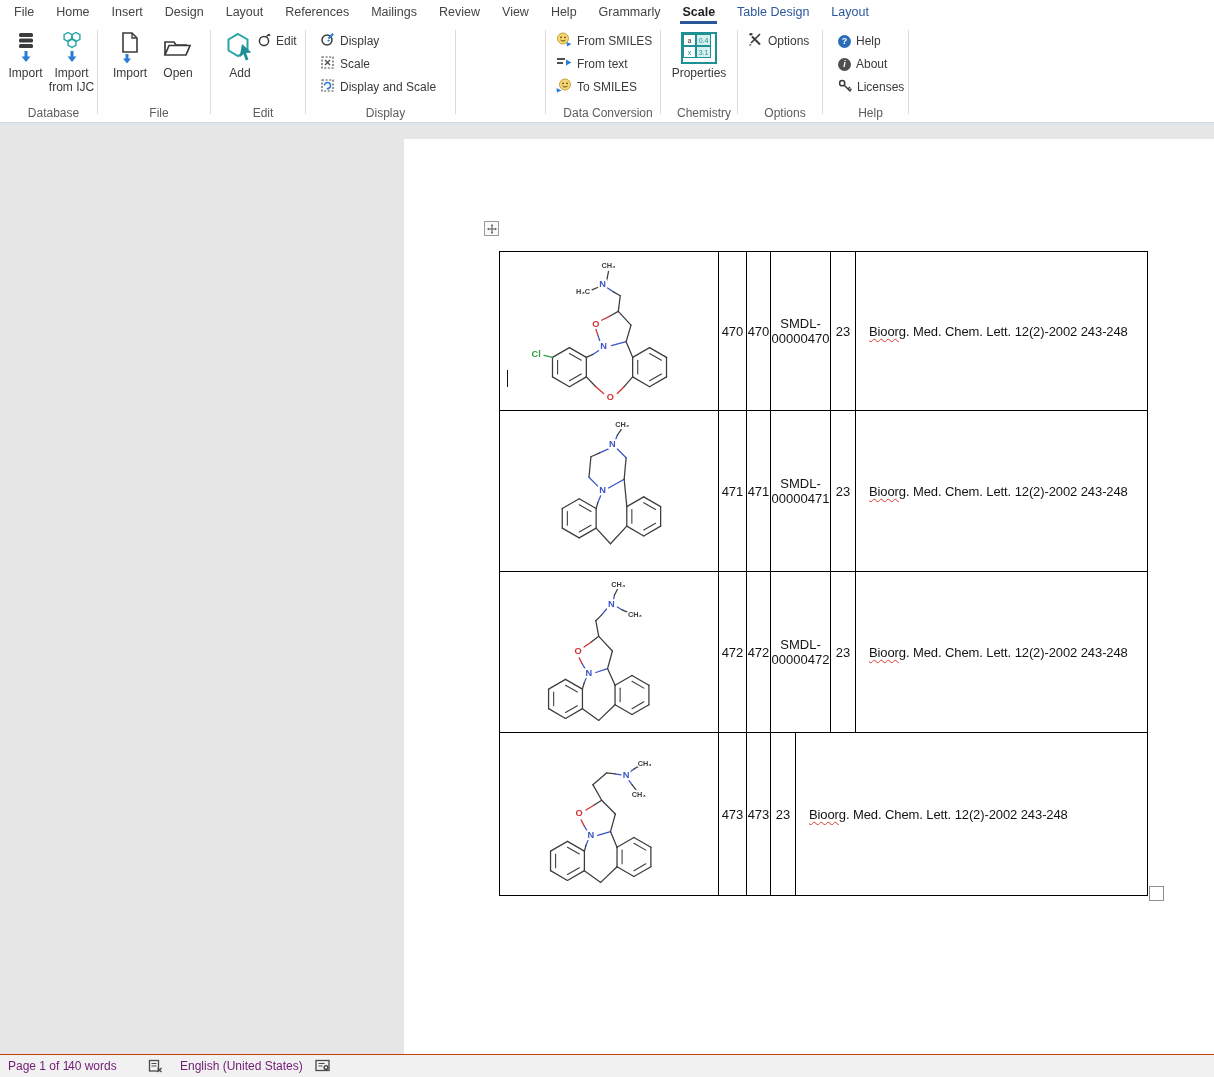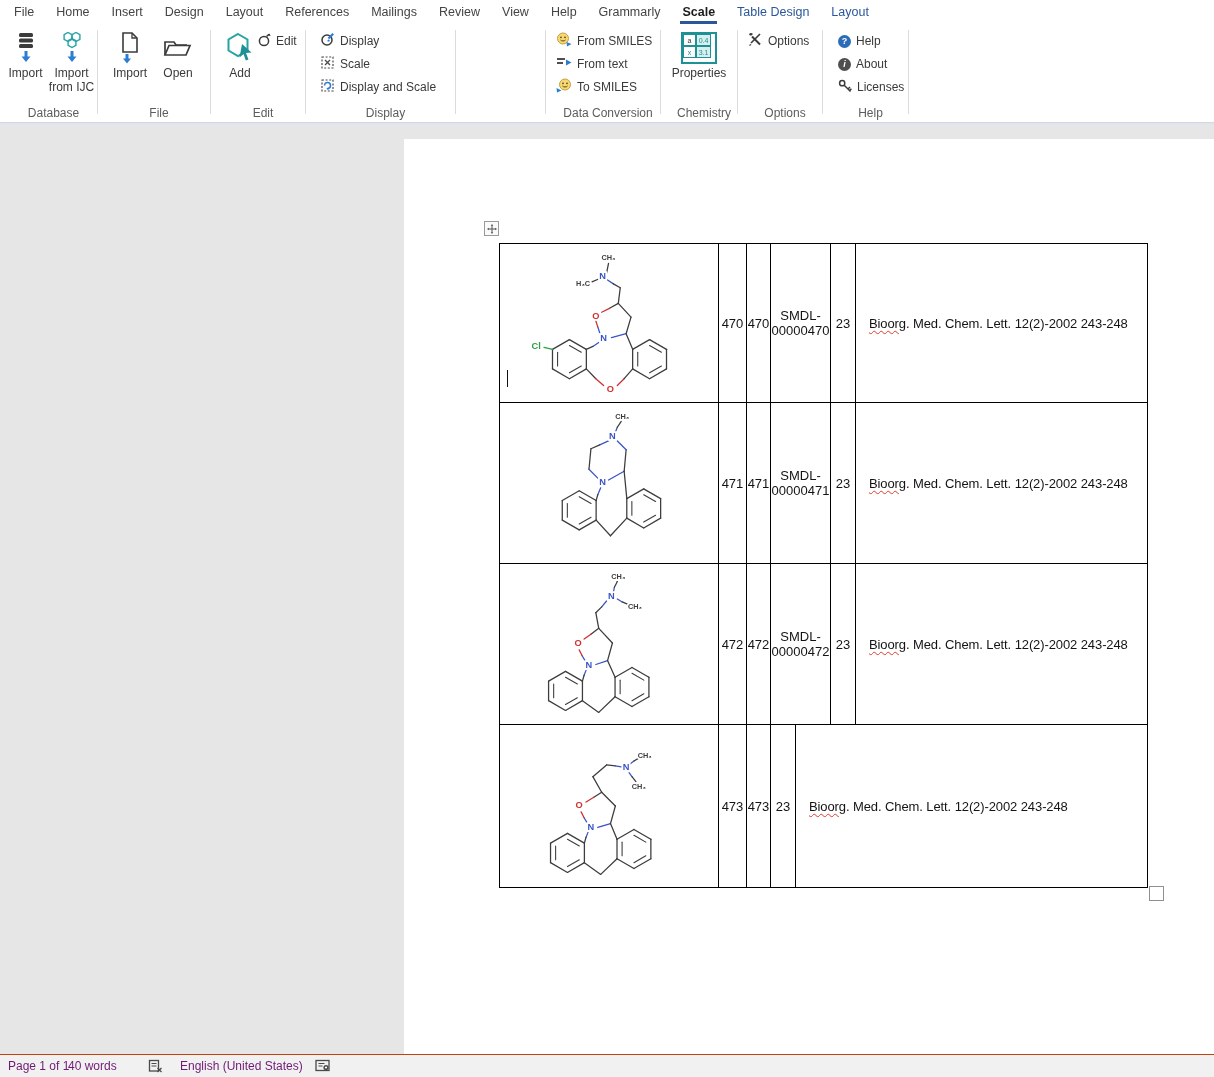--- a/index.html
+++ b/index.html
@@ -35,21 +35,21 @@
   .props-icon span{display:flex;align-items:center;justify-content:center;
         font-size:7px;color:#1d9193;border:0.5px solid #1d9193;}
   .props-icon span:nth-child(2),.props-icon span:nth-child(4){background:#d8efef;}
   .ribbon-edge{position:absolute;top:122px;left:0;right:0;height:3px;
         background:#dde5f1;border-top:1px solid #d6d6d6;}
 
   
   .docarea{position:absolute;top:125px;left:0;right:0;bottom:22px;background:#e7e6e6;}
   .page{position:absolute;left:404px;top:14px;right:0;bottom:0;background:#fff;}
 
-  .dtable{position:absolute;left:95px;top:104px;width:649px;border:1px solid #000;
+  .dtable{position:absolute;left:95px;top:112px;width:649px;border:1px solid #000;
           box-sizing:border-box;background:#fff;}
   .trow{display:flex;border-bottom:1px solid #000;box-sizing:border-box;}
   .trow:last-child{border-bottom:none;}
   .tcell{border-right:1px solid #000;box-sizing:border-box;display:flex;
          align-items:center;justify-content:center;font-size:13px;color:#141414;}
   .tcell:last-child{border-right:none;}
   .c1{width:219px;}  .c2{width:28px;}  .c3{width:24px;}
   .c4{width:60px;text-align:center;line-height:15px;}
   .c5{width:25px;}
   .c6{flex:1;justify-content:flex-start;padding-left:13px;white-space:nowrap;

